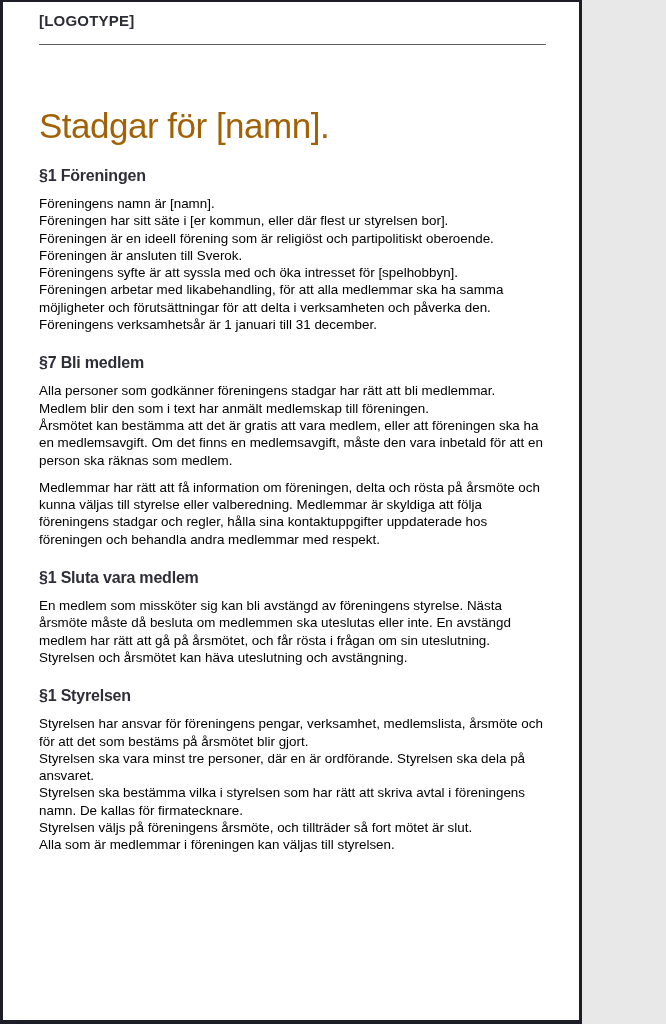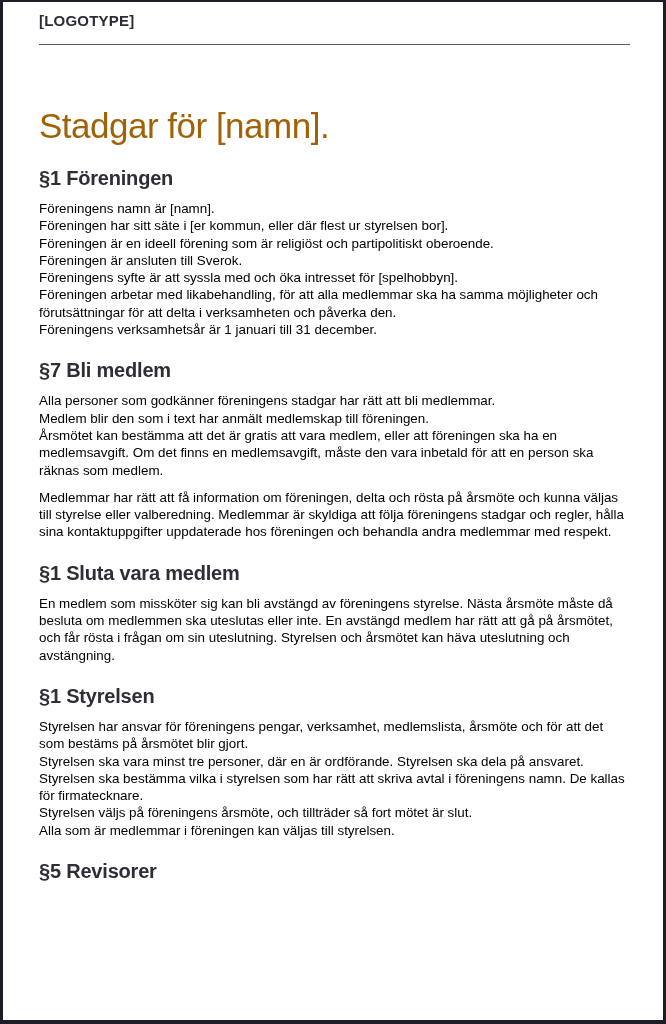--- a/index.html
+++ b/index.html
@@ -2,21 +2,21 @@
 <html><head>
 <meta charset="utf-8">
 <style>
   html, body { margin: 0; padding: 0; background: #e8e8e8; }
   body {
     width: 666px; height: 1024px;
     font-family: "Liberation Sans", sans-serif;
   }
   .page {
     box-sizing: border-box;
-    width: 666px; height: 1024px;
+    width: 582px; height: 1024px;
     background: #ffffff;
     border-style: solid;
     border-color: #1d1d27;
     border-width: 2px 3px 4px 3px;
     padding: 8px 33px 16px 36px;
     overflow: hidden;
   }
   .logotype {
     font-size: 15px;
     font-weight: 700;
@@ -30,21 +30,21 @@
     margin: 15px 0 0 0;
   }
   .title {
     font-size: 35px;
     font-weight: 400;
     color: #a16207;
     margin: 61px 0 18px 0;
     letter-spacing: -0.5px;
   }
   .section h2 {
-    font-size: 20px;
+    font-size: 16px;
     font-weight: 700;
     color: #2e2e38;
     letter-spacing: -0.2px;
     margin: 21px 0 10px 0;
   }
   .section p {
     font-size: 13.4px;
     line-height: 17.3px;
     color: #000000;
     margin: 10px 0 0 0;
@@ -90,16 +90,15 @@
   <section class="section">
     <h2>§1 Styrelsen</h2>
     <p>Styrelsen har ansvar för föreningens pengar, verksamhet, medlemslista, årsmöte och för att det som bestäms på årsmötet blir gjort.
 Styrelsen ska vara minst tre personer, där en är ordförande. Styrelsen ska dela på ansvaret.
 Styrelsen ska bestämma vilka i styrelsen som har rätt att skriva avtal i föreningens namn. De kallas för firmatecknare.
 Styrelsen väljs på föreningens årsmöte, och tillträder så fort mötet är slut.
 Alla som är medlemmar i föreningen kan väljas till styrelsen.</p>
   </section>
 
   <section class="section">
-    <h2>§5 Revisorer</h2>
   </section>
 
 </div>
 
 </body></html>

